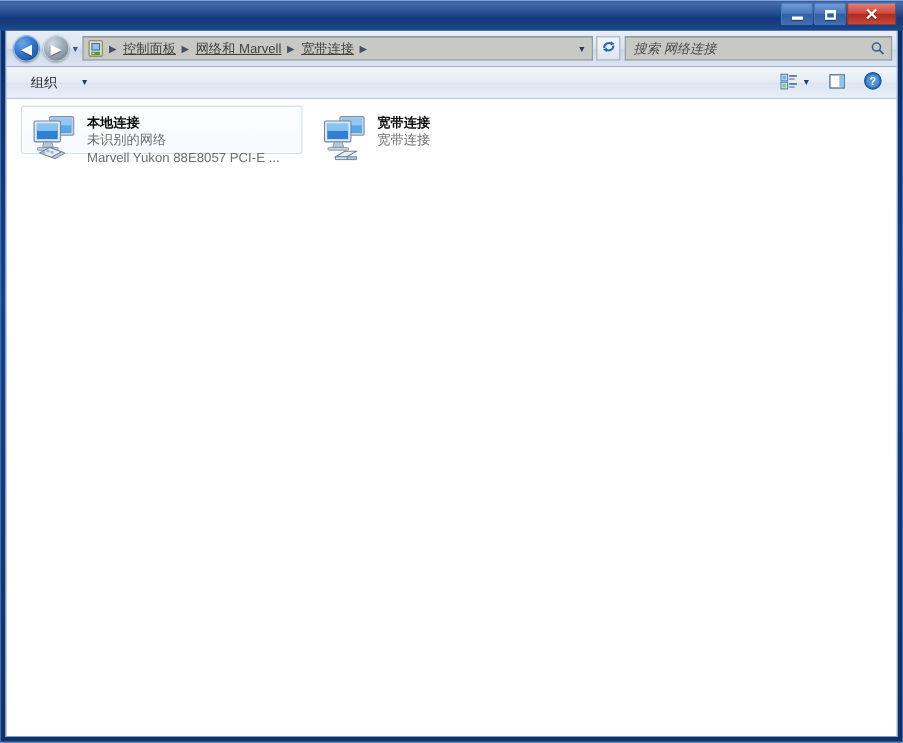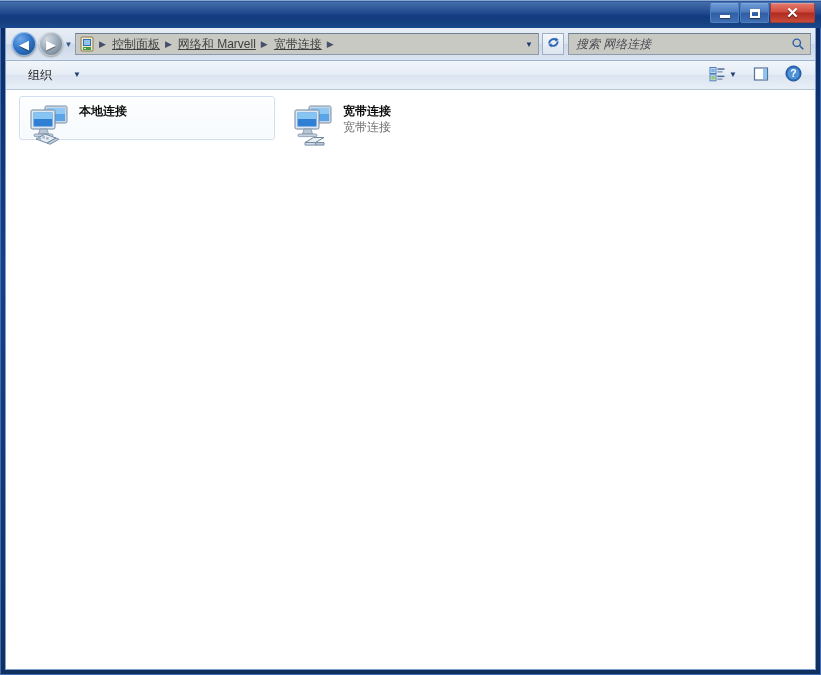--- a/index.html
+++ b/index.html
@@ -545,20 +545,22 @@
 
               <path d="M11 38 l9 -5 l11 4 l-9 5 z" fill="#e6edf4" stroke="#6f86a0" stroke-width="1"></path>
               <path d="M22 42 l9 -5 l3 1.3 l-9 5 z" fill="#bfcedd" stroke="#6f86a0" stroke-width="0.9"></path>
               <rect x="13.5" y="36.6" width="2.6" height="2.2" fill="#9fb1c3"></rect>
               <rect x="17.3" y="35.2" width="2.6" height="2.2" fill="#9fb1c3"></rect>
               <rect x="21" y="36.3" width="2.6" height="2.2" fill="#9fb1c3"></rect>
             </svg>
           </div>
           <div class="conn-text">
             <div class="conn-name">本地连接</div>
+            <div class="conn-status">未识别的网络</div>
+            <div class="conn-device">Marvell Yukon 88E8057 PCI-E ...</div>
           </div>
         </div>
 
         <div class="conn-item">
           <div class="conn-icon">
             <svg width="50" height="48" viewBox="0 0 50 48">
 
               <rect x="20" y="5" width="22" height="17" rx="1.5" fill="#c7d4e2" stroke="#7f93ab" stroke-width="1"></rect>
               <rect x="22" y="7" width="18" height="13" fill="#5aa4e8"></rect>
               <rect x="22" y="7" width="18" height="6" fill="#8fc8f5"></rect>

